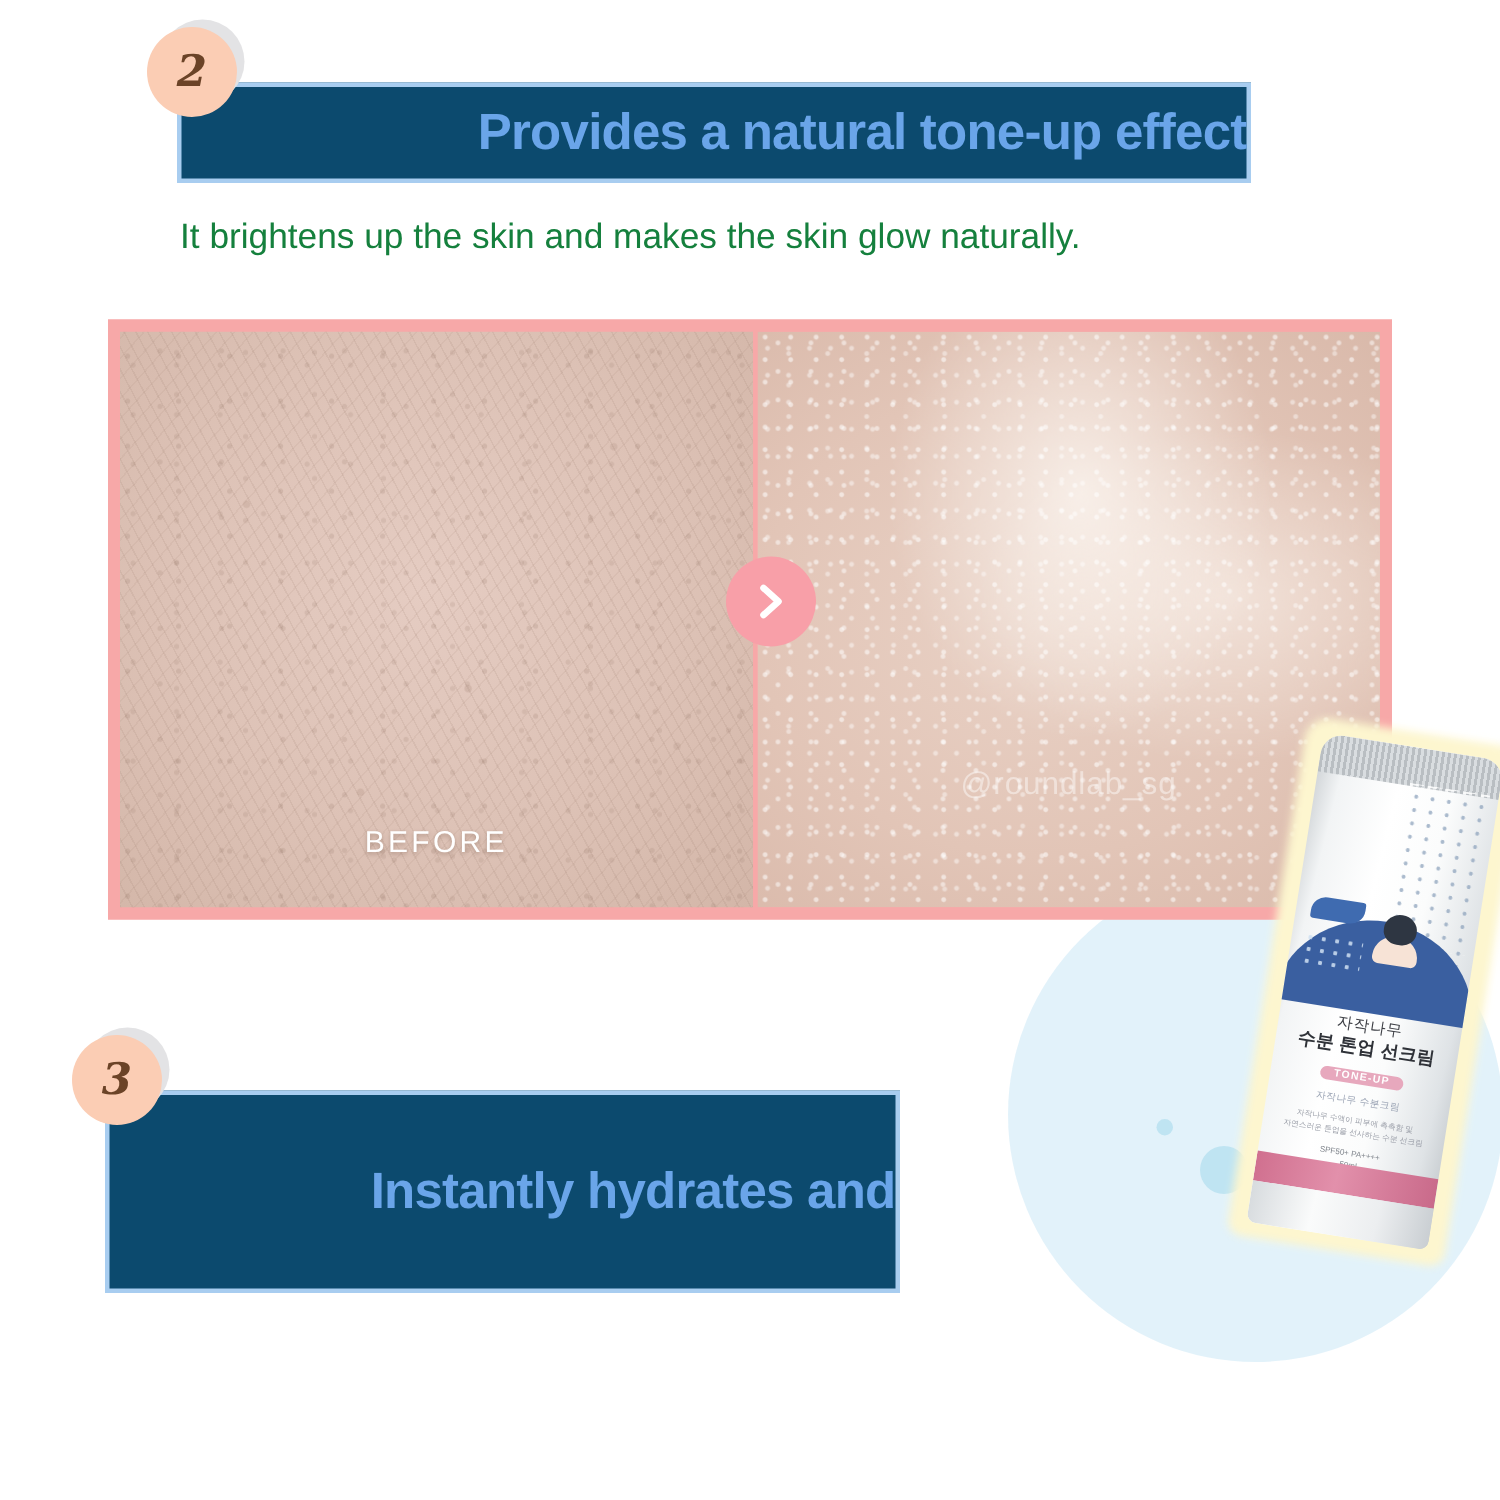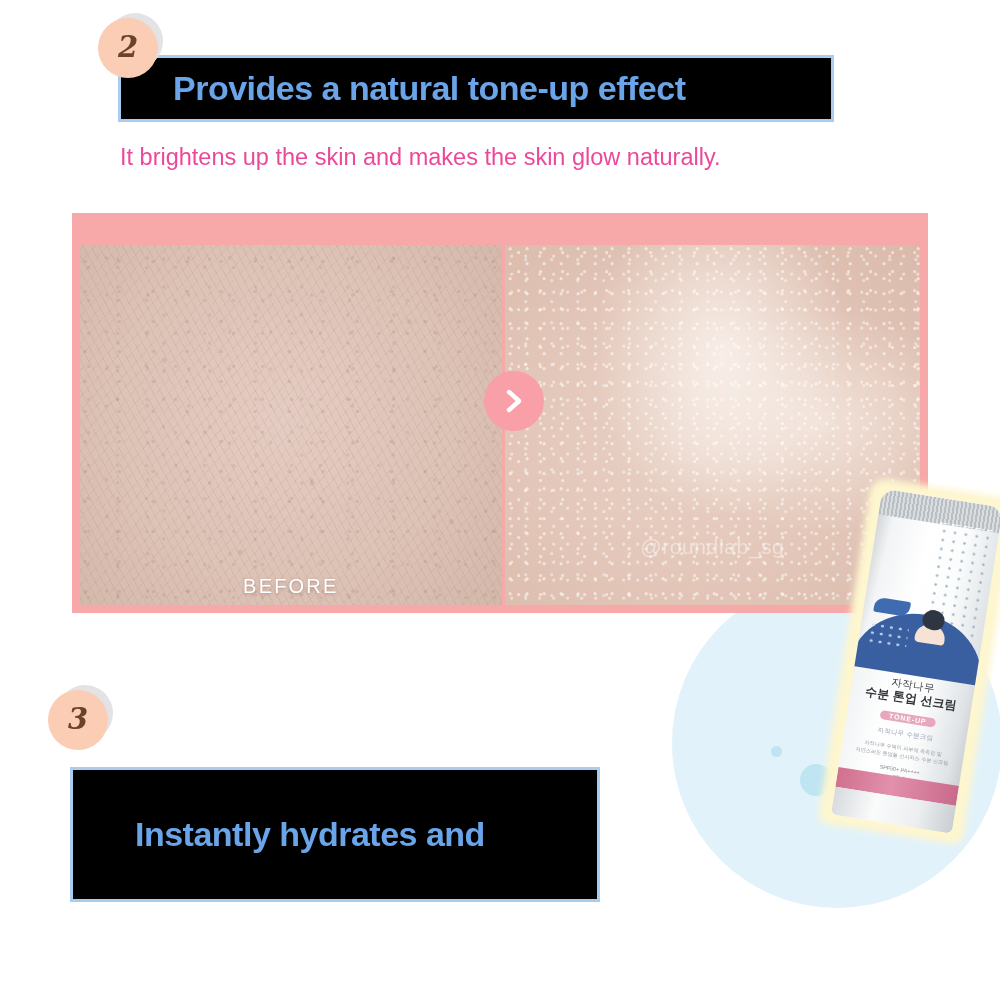--- a/index.html
+++ b/index.html
@@ -65,43 +65,44 @@
     font-size: 29px;
     color: #6b4327;
     line-height: 1;
     transform: translateY(-1px);
   }
 
   
   .head-box {
     position: absolute;
     border: 3px solid #a8cdf0;
-    background: #000000;
+    background: #0c4a6e;
     z-index: 4;
     display: flex;
     align-items: center;
+    justify-content: flex-end;
   }
   .head-text {
     font-weight: 700;
     color: #6aa5e9;
     letter-spacing: -.5px;
   }
 
   #sec2-box { left: 118px; top: 55px; width: 716px; height: 67px; }
   #sec2-box .head-text { font-size: 34px; padding-left: 52px; }
 
-  #sec3-box { left: 70px; top: 767px; width: 530px; height: 135px; }
+  #sec3-box { left: 70px; top: 727px; width: 530px; height: 135px; }
   #sec3-box .head-text {
     font-size: 34px; padding-left: 62px; line-height: 1.52;
   }
 
   
   .para {
     position: absolute;
-    color: #ec4899;
+    color: #15803d;
     font-size: 23.5px;
     line-height: 1.52;
     z-index: 3;
   }
   #sec2-para { left: 120px; top: 140px; width: 780px; }
   #sec3-para { left: 83px; top: 882px; width: 790px; }
 
   
   #compare {
     position: absolute;
@@ -110,21 +111,20 @@
     border: 8px solid #f7a8a8;
     background: #f7a8a8;
     display: flex;
     z-index: 2;
     overflow: hidden;
   }
   .panel {
     position: relative;
     height: 100%;
     overflow: hidden;
-    margin-top: 24px;
   }
   #panel-before { width: 50.2%; }
   #panel-after  { width: 49.8%; border-left: 3px solid #f7a8a8; }
 
   
   .skin-before {
     position: absolute; inset: 0;
     background:
       radial-gradient(circle at 20% 30%, rgba(180,150,135,.30) 0 2px, transparent 3px),
       radial-gradient(circle at 55% 62%, rgba(170,140,125,.28) 0 2px, transparent 3px),

